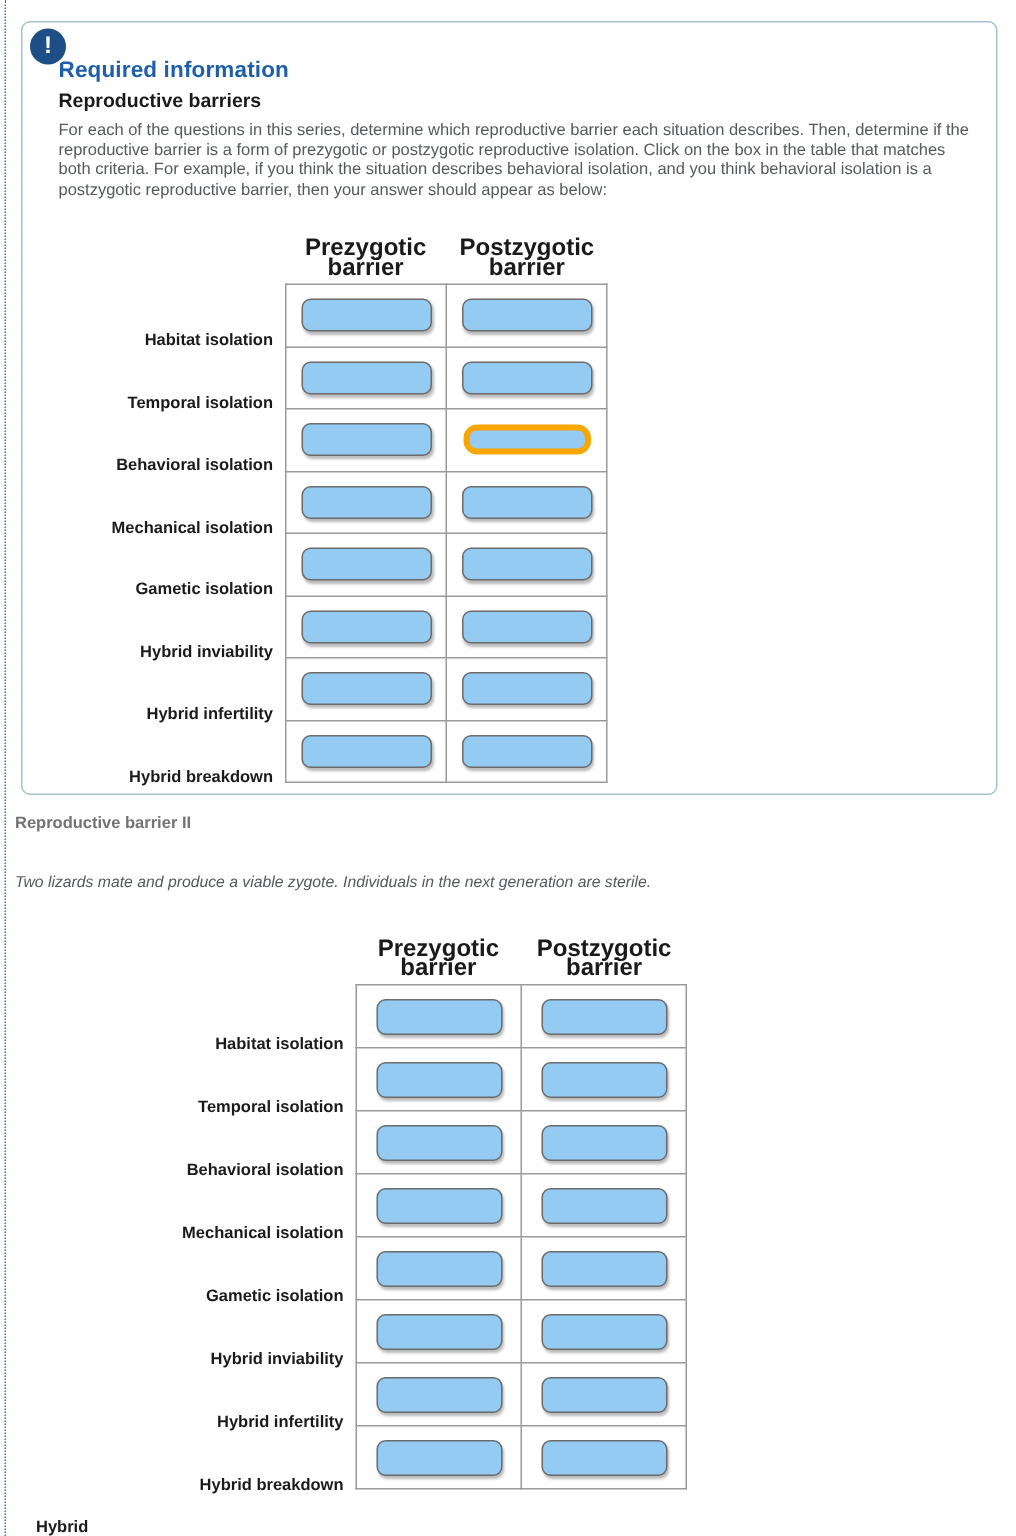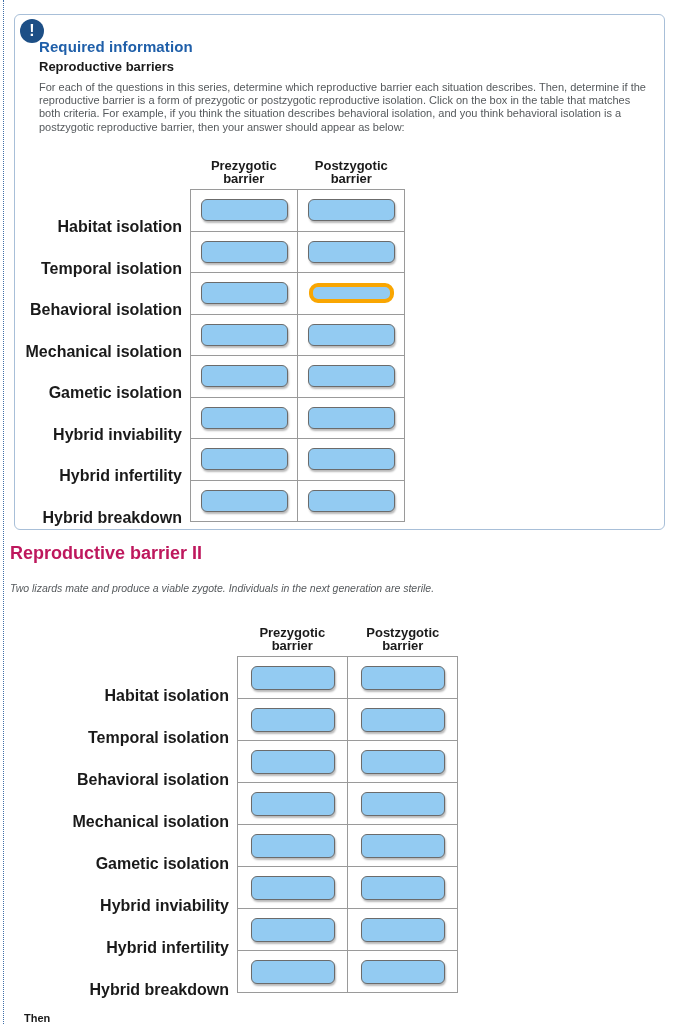--- a/index.html
+++ b/index.html
@@ -95,21 +95,21 @@
   .matrix .col-headers {
     position: absolute;
     bottom: 100%;
     left: 0;
     width: 100%;
     display: flex;
   }
   .matrix .col-head {
     flex: 1 1 0;
     text-align: center;
-    font-size: 13px;
+    font-size: 16px;
     font-weight: bold;
     line-height: 13px;
     color: #1a1a1a;
     padding-bottom: 4px;
   }
   .matrix .grid {
     border: 1px solid #9a9a9a;
     border-collapse: collapse;
     width: 100%;
   }
@@ -121,21 +121,21 @@
     vertical-align: middle;
     background: #ffffff;
   }
   .matrix .row-label {
     position: absolute;
     right: 100%;
     width: 180px;
     text-align: right;
     padding-right: 8px;
     box-sizing: border-box;
-    font-size: 16px;
+    font-size: 11px;
     font-weight: bold;
     color: #1a1a1a;
     line-height: 12px;
   }
   .cellbox {
     display: block;
     margin: 0 auto;
     border-radius: 6px;
     background: #93cbf2;
     border: 1px solid #6b6b6b;
@@ -165,23 +165,23 @@
     width: 221px;
   }
   #matrix-2 .grid td { height: 41px; width: 50%; }
   #matrix-2 .cellbox { width: 82px; height: 22px; }
 
   
   #section2-title {
     position: absolute;
     left: 10px;
     top: 543px;
-    font-size: 18px;
-    font-weight: bold;
-    color: #be185d;
+    font-size: 11px;
+    font-weight: bold;
+    color: #737373;
   }
   #section2-prompt {
     position: absolute;
     left: 10px;
     top: 581px;
     width: 640px;
     font-size: 10.5px;
     line-height: 14px;
     color: #55595c;
     font-style: italic;
@@ -387,13 +387,13 @@
         <span class="row-label">Hybrid breakdown</span>
       </td>
       <td>
             <span class="cellbox"></span>
           </td>
     </tr>
   </tbody>
     </table>
 </div>
 
-<button id="reset-button">Then</button>
+<button id="reset-button">Hybrid</button>
 
 </body></html>

